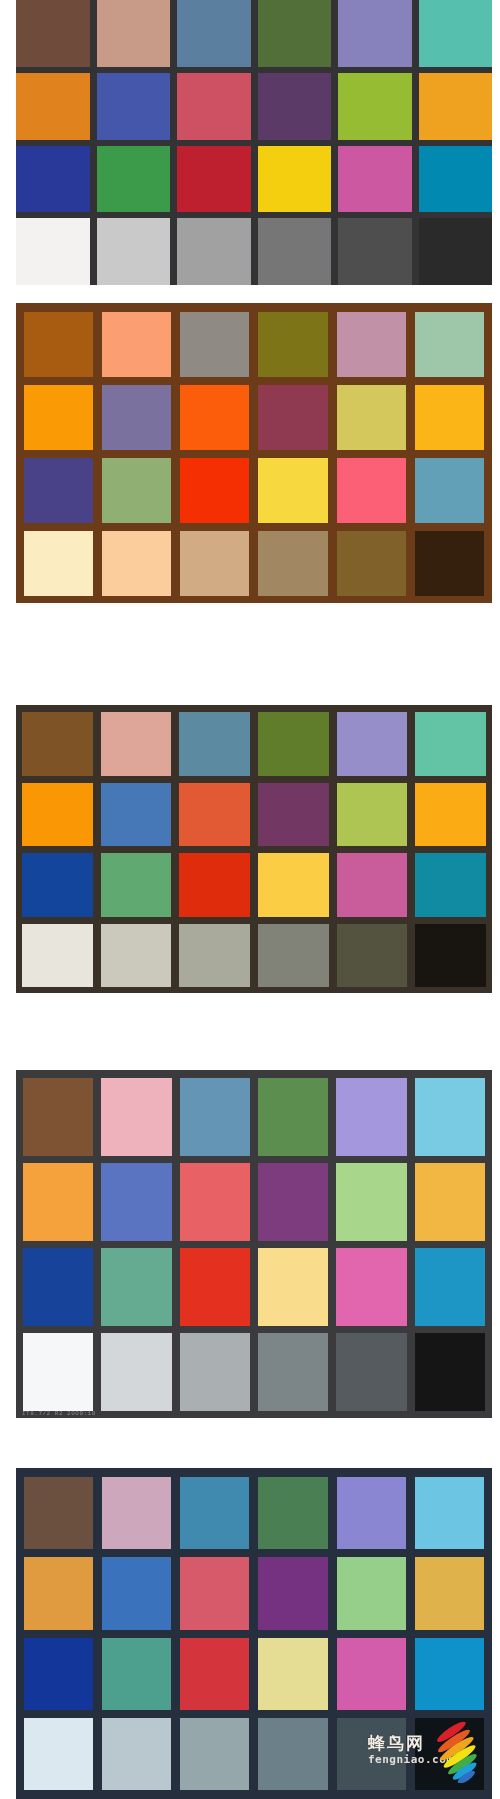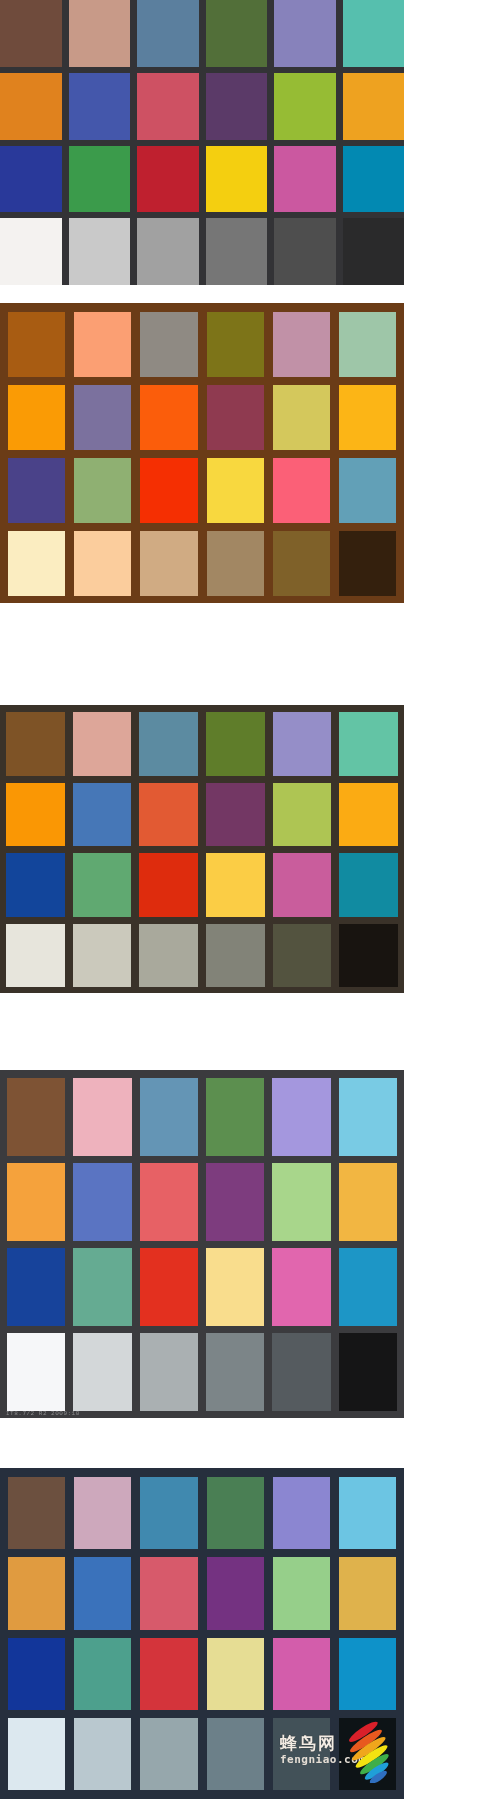--- a/index.html
+++ b/index.html
@@ -10,22 +10,22 @@
   }
   #page{
     position:relative;
     width:500px;
     height:1799px;
     background:#ffffff;
     overflow:hidden;
   }
   .panel{
     position:absolute;
-    left:0;
-    width:404px;
+    left:16px;
+    width:476px;
     box-sizing:border-box;
     overflow:hidden;
   }
   .grid{
     display:grid;
     grid-template-columns:repeat(6,1fr);
     grid-template-rows:repeat(4,1fr);
     width:100%;
     height:100%;
     box-sizing:border-box;

